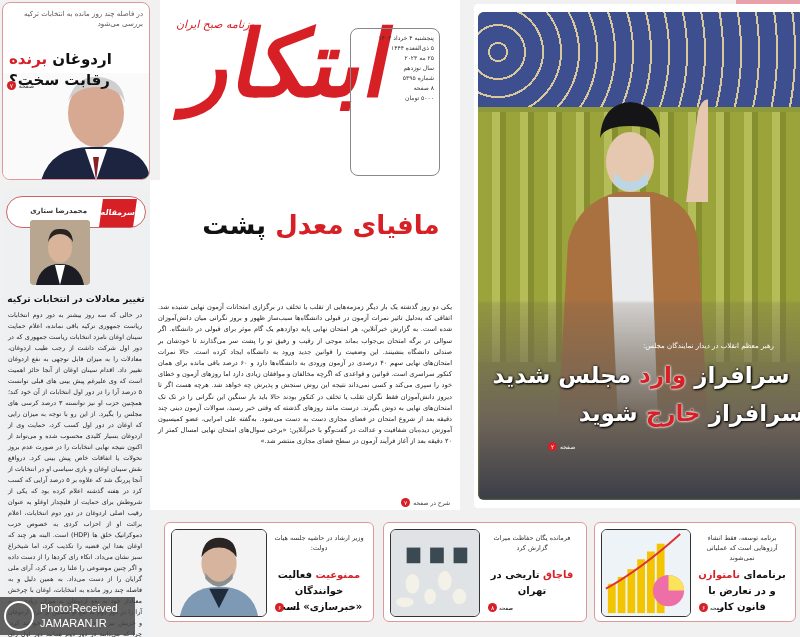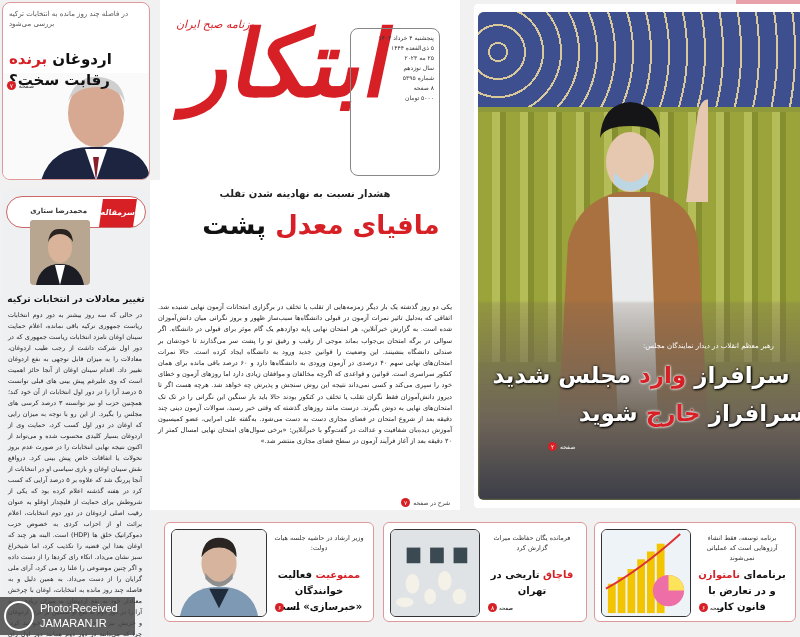--- a/index.html
+++ b/index.html
@@ -1,20 +1,20 @@
 <!DOCTYPE html>
 <html><head>
 <meta charset="utf-8">
 <style>
   *{box-sizing:border-box;margin:0;padding:0;}
   body{width:800px;height:637px;background:#f1f1f1;font-family:"DejaVu Sans",sans-serif;position:relative;overflow:hidden;direction:rtl;}
   .abs{position:absolute;}
   
   #erdogan-box{left:2px;top:2px;width:148px;height:178px;border:1px solid #d99;border-radius:8px;background:#fff;overflow:hidden;}
-  #erdogan-box .kicker{position:absolute;top:6px;left:6px;right:6px;font-size:7px;color:#555;text-align:left;line-height:10px;}
+  #erdogan-box .kicker{position:absolute;top:6px;left:6px;right:6px;font-size:7px;color:#555;text-align:right;line-height:10px;}
   #erdogan-box .title{position:absolute;top:30px;left:6px;right:6px;font-size:15px;font-weight:bold;color:#111;text-align:left;line-height:21px;margin-top:16px;}
   #erdogan-box .title .red{color:#d71f26;}
   #erdogan-box .page{position:absolute;top:78px;right:115px;font-size:6px;color:#333;display:flex;align-items:center;gap:3px;}
   .dot{display:inline-block;width:9px;height:9px;border-radius:50%;background:#d71f26;color:#fff;font-size:6px;text-align:center;line-height:9px;}
   #erdogan-photo{position:absolute;left:0;right:0;top:70px;bottom:0;}
   
   #masthead{left:160px;top:0;width:300px;height:180px;background:#fff;}
   #logo-text{position:absolute;left:30px;top:10px;font-size:92px;font-family:"DejaVu Serif",serif;font-weight:bold;color:#d71f26;transform:skewX(-12deg);letter-spacing:-4px;}
   #logo-sub{position:absolute;left:16px;top:18px;font-size:11px;font-style:italic;color:#d71f26;font-weight:normal;}
   #info-box{position:absolute;left:190px;top:28px;width:90px;height:148px;border:1px solid #888;border-radius:8px;padding:4px 5px;font-size:6px;color:#333;line-height:10px;text-align:right;}
@@ -103,21 +103,20 @@
     <ellipse cx="30" cy="28" rx="12" ry="15" fill="#d9b49a"></ellipse>
     <path d="M18 22 Q20 8 30 9 Q42 8 43 22 Q38 14 30 14 Q22 14 18 22Z" fill="#2a2320"></path>
     <path d="M6 65 Q10 44 30 44 Q50 44 54 65Z" fill="#1c1d24"></path>
     <path d="M25 45 L30 65 L35 45Z" fill="#fff"></path>
   </svg>
   <div id="col-title">تغییر معادلات در انتخابات ترکیه</div>
   <div id="col-body">در حالی که سه روز بیشتر به دور دوم انتخابات ریاست جمهوری ترکیه باقی نمانده، اعلام حمایت سینان اوغان نامزد انتخابات ریاست جمهوری که در دور اول شرکت داشت از رجب طیب اردوغان، معادلات را به میزان قابل توجهی به نفع اردوغان تغییر داد. اقدام سینان اوغان از آنجا حائز اهمیت است که وی علیرغم پیش بینی های قبلی توانست ۵ درصد آرا را در دور اول انتخابات از آن خود کند؛ همچنین حزب او نیز توانسته ۳ درصد کرسی های مجلس را بگیرد. از این رو با توجه به میزان رایی که اوغان در دور اول کسب کرد، حمایت وی از اردوغان بسیار کلیدی محسوب شده و می‌تواند از اکنون نتیجه نهایی انتخابات را در صورت عدم بروز تحولات یا اتفاقات خاص پیش بینی کرد. درواقع نقش سینان اوغان و بازی سیاسی او در انتخابات از آنجا پررنگ شد که علاوه بر ۵ درصد آرایی که کسب کرد در هفته گذشته اعلام کرده بود که یکی از شروطش برای حمایت از قلیچدار اوغلو به عنوان رقیب اصلی اردوغان در دور دوم انتخابات، اعلام برائت او از احزاب کردی به خصوص حزب دموکراتیک خلق ها (HDP) است. البته هر چند که اوغان بعدا این قضیه را تکذیب کرد، اما شیخراغ سبز نشان می‌داد. اتکاء رای کردها را از دست داده و اگر چنین موضوعی را علنا رد می کرد، آرای ملی گرایان را از دست می‌داد. به همین دلیل و به فاصله چند روز مانده به انتخابات، اوغان با چرخش معنادار خود به نفع اردوغان به میزان زیادی وزنه آرا را در دور دوم به نفع او سنگین تر کرد. اردوغان و حزبش نیز از حمایت وی استقبال خواهند کرد، چرا که می‌دانند در دور دوم همانند دور اول رای چندانی در میان کردها نخواهند داشت.</div>
 </div>
 
 <div id="main-story" class="abs">
-  <div id="main-kicker">هشدار نسبت به نهادینه شدن تقلب</div>
   <div id="main-title1"><span class="red">مافیای معدل</span><span> پشت</span></div>
   <div id="main-body">یکی دو روز گذشته یک بار دیگر زمزمه‌هایی از تقلب یا تخلف در برگزاری امتحانات آزمون نهایی شنیده شد. اتفاقی که به‌دلیل تاثیر نمرات آزمون در قبولی دانشگاه‌ها سبب‌ساز ظهور و بروز نگرانی میان دانش‌آموزان شده است. به گزارش خبرآنلاین، هر امتحان نهایی پایه دوازدهم یک گام موثر برای قبولی در دانشگاه. اگر سوالی در برگه امتحان بی‌جواب بماند موجی از رقیب و رفیق تو را پشت سر می‌گذارند تا خودشان بر صندلی دانشگاه بنشینند. این وضعیت را قوانین جدید ورود به دانشگاه ایجاد کرده است. حالا نمرات امتحان‌های نهایی سهم ۴۰ درصدی در آزمون ورودی به دانشگاه‌ها دارد و ۶۰ درصد باقی مانده برای همان کنکور سراسری است. قوانین و قواعدی که اگرچه مخالفان و موافقان زیادی دارد اما روزهای آزمون و خطای خود را سپری می‌کند و کسی نمی‌داند نتیجه این روش سنجش و پذیرش چه خواهد شد. هرچه هست اگر تا دیروز دانش‌آموزان فقط نگران تقلب یا تخلف در کنکور بودند حالا باید بار سنگین این نگرانی را در تک تک امتحان‌های نهایی به دوش بگیرند. درست مانند روزهای گذشته که وقتی خبر رسید، سوالات آزمون دینی چند دقیقه بعد از شروع امتحان در فضای مجازی دست به دست می‌شود. به‌گفته علی امرایی، عضو کمیسیون آموزش دیده‌بان شفافیت و عدالت در گفت‌وگو با خبرآنلاین: «برخی سوال‌های امتحان نهایی امسال کمتر از ۲۰ دقیقه بعد از آغاز فرآیند آزمون در سطح فضای مجازی منتشر شد.»</div>
   <div id="main-more">
       <span>شرح در صفحه</span>
       <span class="dot">۷</span>
     </div>
 </div>
 
 <div id="corner-tab" class="abs"></div>
 <div id="hero" class="abs">

